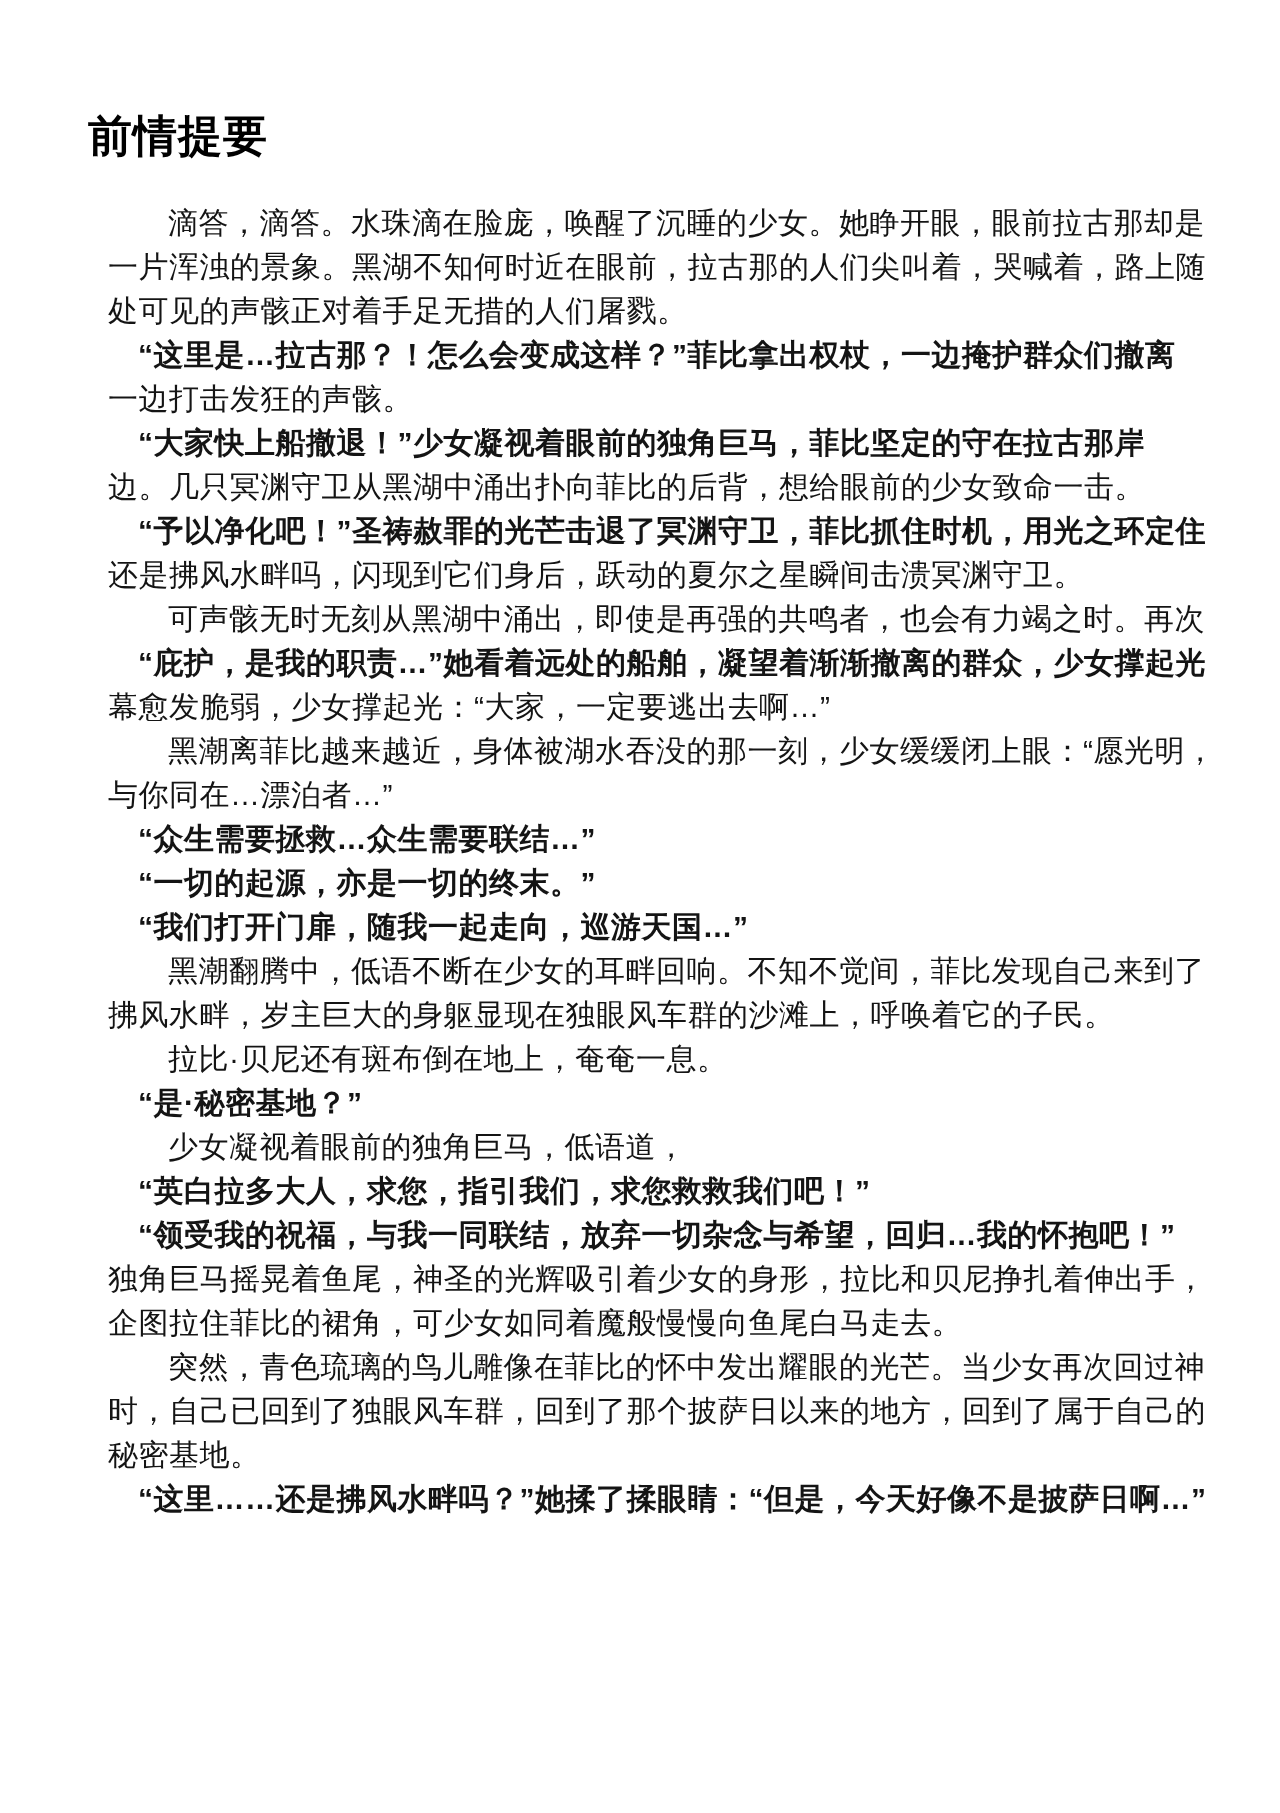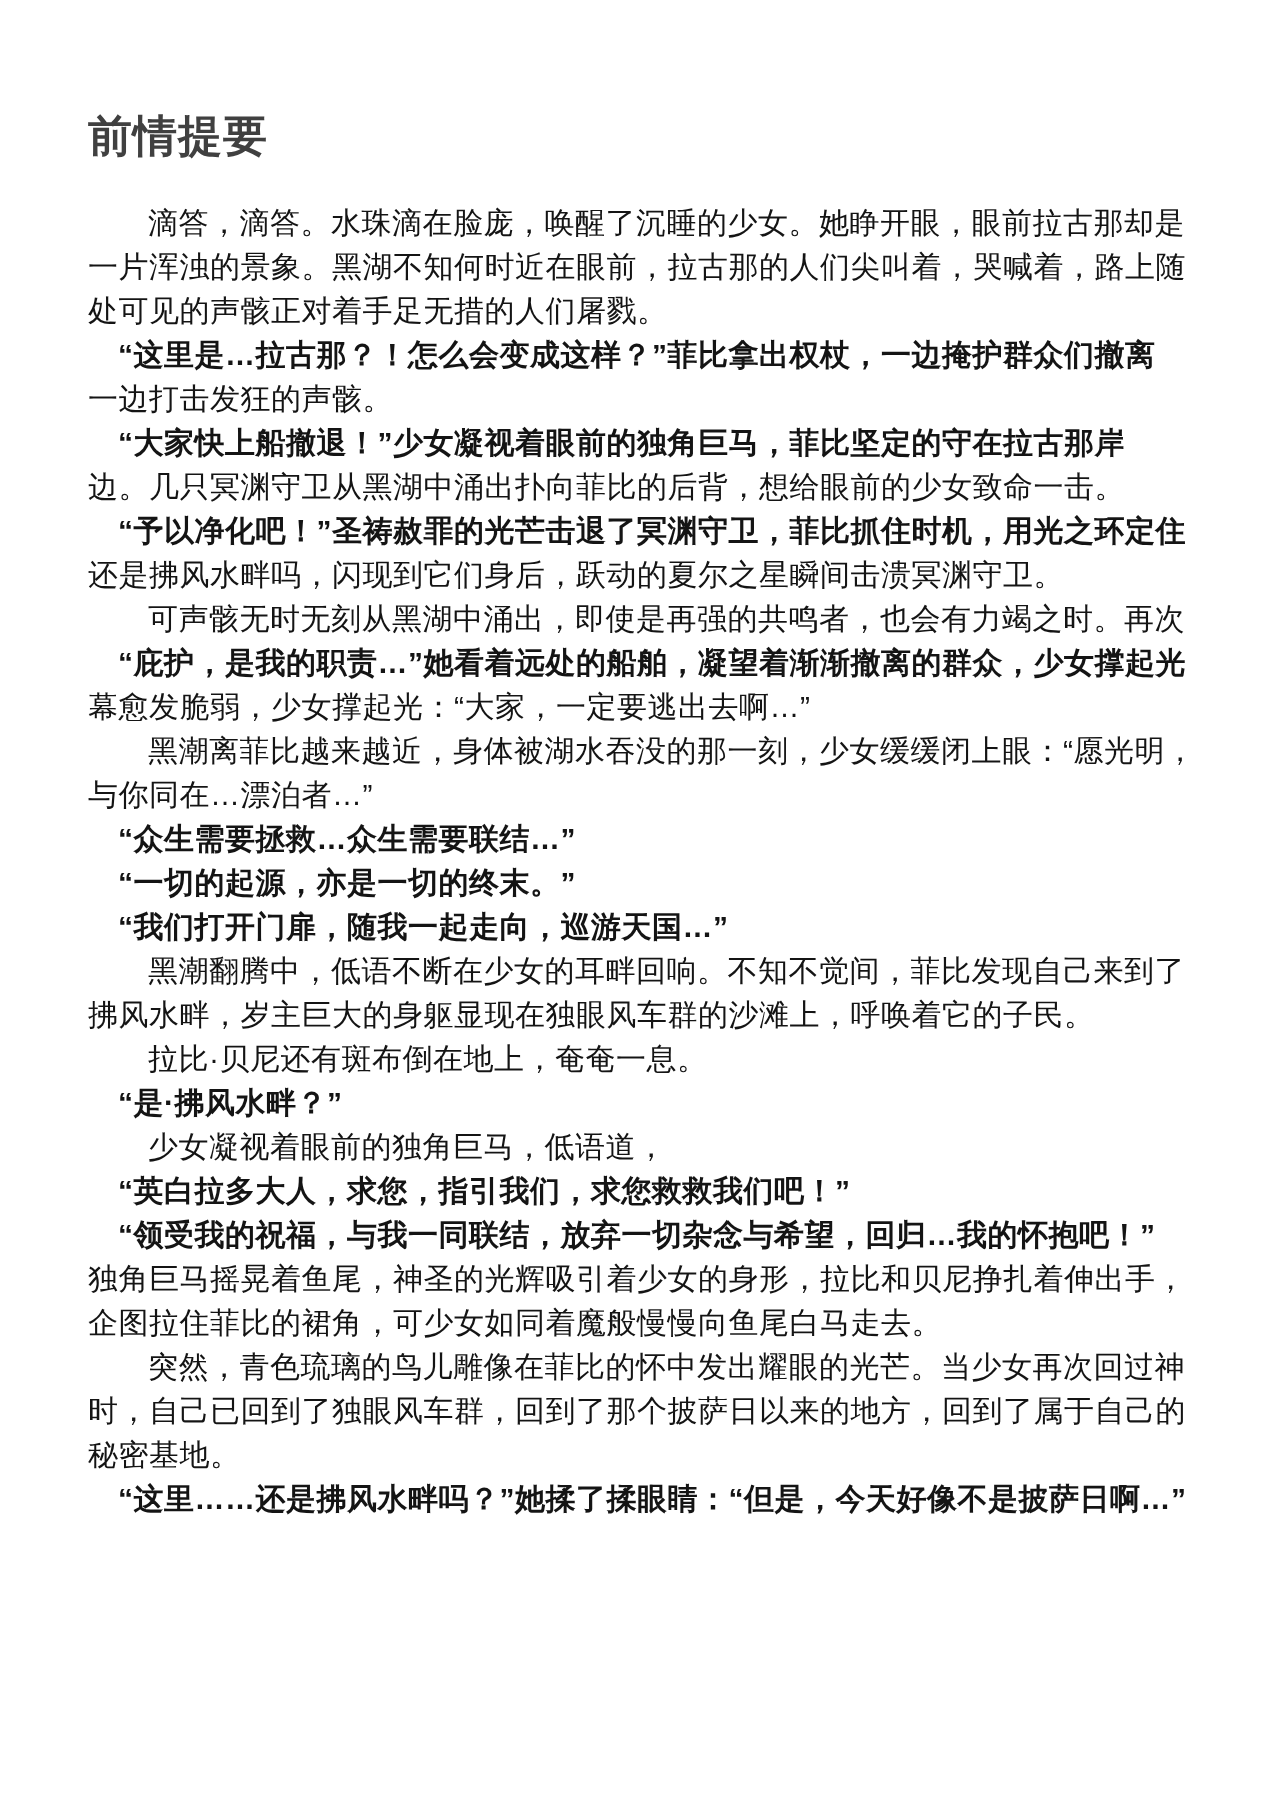--- a/index.html
+++ b/index.html
@@ -18,33 +18,34 @@
     padding-left: 88px;
     padding-right: 80px;
   }
   .doc-title {
     margin: 0;
     padding-top: 108px;
     font-size: 44px;
     line-height: 56px;
     font-weight: 600;
     letter-spacing: 1px;
-    color: #404040;
+    color: #000000;
   }
   .story-body {
     margin-top: 37px;
   }
   .line {
     font-size: 30px;
     line-height: 44px;
     height: 44px;
     letter-spacing: 0.5px;
     white-space: nowrap;
     color: #141414;
     font-weight: 400;
+    margin-left: 20px;
   }
   .ind0 { padding-left: 0; }
   .ind1 { padding-left: 30px; font-weight: bold; }  
   .ind2 { padding-left: 60px; }  
 </style>
 </head>
 <body>
 
 <div class="doc">
   <h1 class="doc-title">前情提要</h1>
@@ -63,21 +64,21 @@
       <div class="line ind1">“庇护，是我的职责…”她看着远处的船舶，凝望着渐渐撤离的群众，少女撑起光</div>
       <div class="line ind0">幕愈发脆弱，少女撑起光：“大家，一定要逃出去啊…”</div>
       <div class="line ind2">黑潮离菲比越来越近，身体被湖水吞没的那一刻，少女缓缓闭上眼：“愿光明，</div>
       <div class="line ind0">与你同在…漂泊者…”</div>
       <div class="line ind1">“众生需要拯救…众生需要联结…”</div>
       <div class="line ind1">“一切的起源，亦是一切的终末。”</div>
       <div class="line ind1">“我们打开门扉，随我一起走向，巡游天国…”</div>
       <div class="line ind2">黑潮翻腾中，低语不断在少女的耳畔回响。不知不觉间，菲比发现自己来到了</div>
       <div class="line ind0">拂风水畔，岁主巨大的身躯显现在独眼风车群的沙滩上，呼唤着它的子民。</div>
       <div class="line ind2">拉比·贝尼还有斑布倒在地上，奄奄一息。</div>
-      <div class="line ind1">“是·拂风水畔？”</div>
+      <div class="line ind1">“是·秘密基地？”</div>
       <div class="line ind2">少女凝视着眼前的独角巨马，低语道，</div>
       <div class="line ind1">“英白拉多大人，求您，指引我们，求您救救我们吧！”</div>
       <div class="line ind1">“领受我的祝福，与我一同联结，放弃一切杂念与希望，回归…我的怀抱吧！”</div>
       <div class="line ind0">独角巨马摇晃着鱼尾，神圣的光辉吸引着少女的身形，拉比和贝尼挣扎着伸出手，</div>
       <div class="line ind0">企图拉住菲比的裙角，可少女如同着魔般慢慢向鱼尾白马走去。</div>
       <div class="line ind2">突然，青色琉璃的鸟儿雕像在菲比的怀中发出耀眼的光芒。当少女再次回过神</div>
       <div class="line ind0">时，自己已回到了独眼风车群，回到了那个披萨日以来的地方，回到了属于自己的</div>
       <div class="line ind0">秘密基地。</div>
       <div class="line ind1">“这里……还是拂风水畔吗？”她揉了揉眼睛：“但是，今天好像不是披萨日啊…”</div>
     </div>

